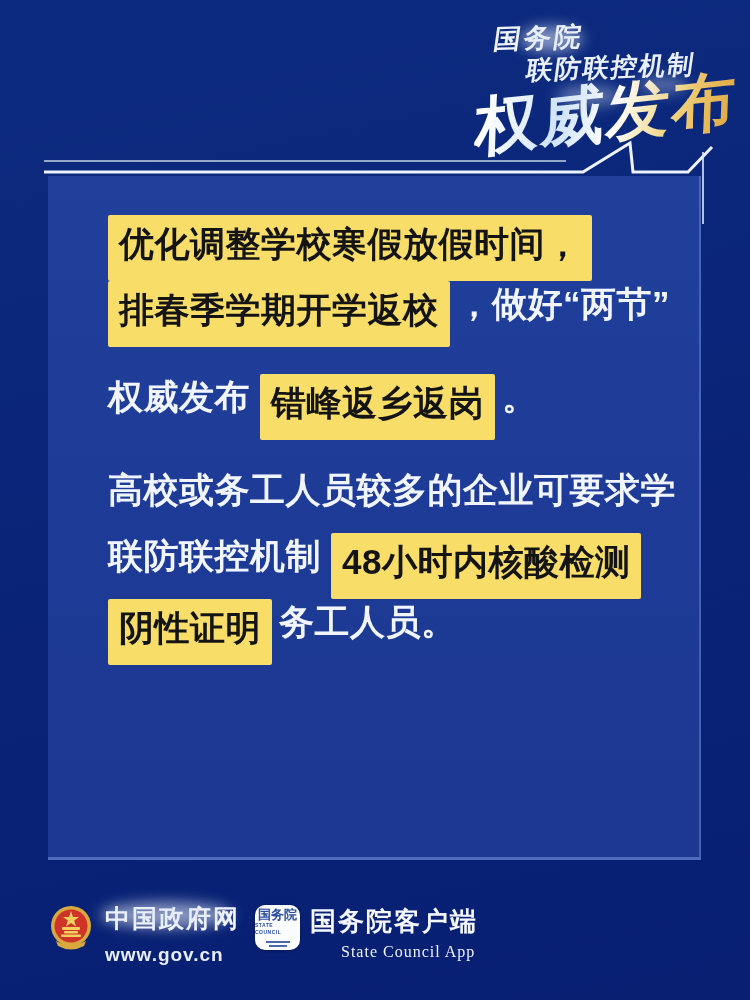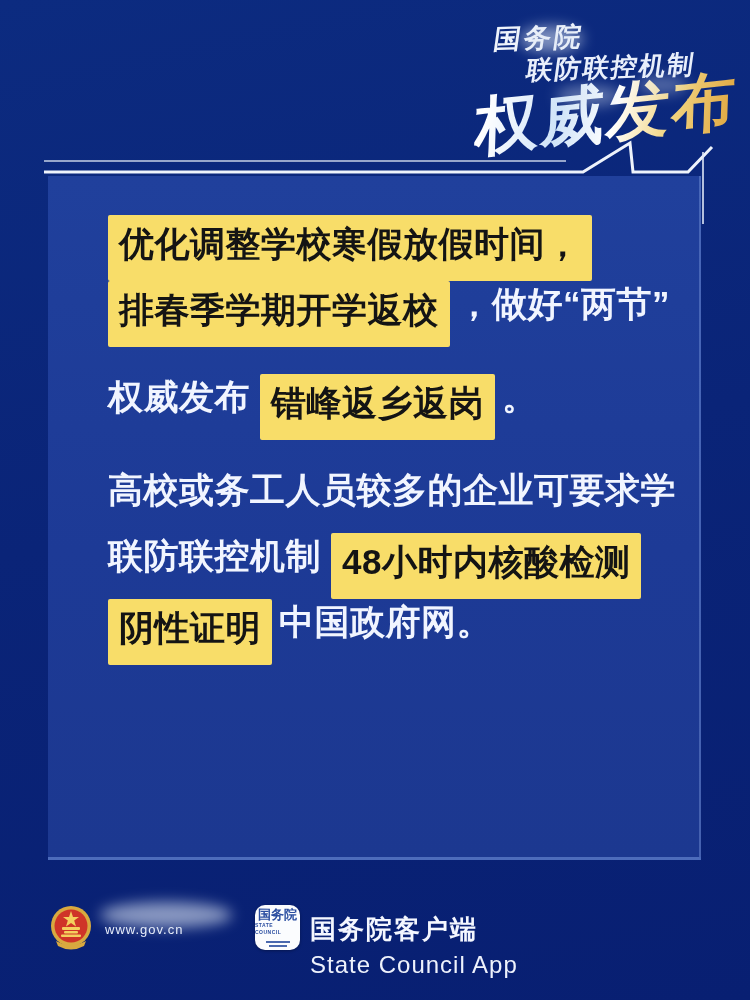--- a/index.html
+++ b/index.html
@@ -78,36 +78,36 @@
   }
   .seg.hl + .seg.hl { margin-left: 13px; }
   .seg.plain + .seg.hl { margin-left: 10px; }
   .seg.hl + .seg.plain { margin-left: 7px; }
 
   
   .footer { position: absolute; left: 0; top: 898px; width: 750px; height: 70px; }
   .emblem { position: absolute; left: 50px; top: 5px; width: 42px; height: 50px; }
   .gov-text { position: absolute; left: 105px; top: 4px; }
   .gov-name { color: #f4f7ff; font-size: 25px; font-weight: 700; letter-spacing: 2px; }
-  .gov-url  { color: #e8eefb; font-size: 13px; font-weight: 400; letter-spacing: 1px; margin-top: 20px; }
+  .gov-url  { color: #e8eefb; font-size: 19px; font-weight: 700; letter-spacing: 1px; margin-top: 9px; }
   .app-icon {
     position: absolute; left: 255px; top: 7px;
     width: 45px; height: 45px; border-radius: 10px;
     background: #fbfcfe;
     display: flex; flex-direction: column; align-items: center; justify-content: center;
     box-shadow: 0 1px 3px rgba(0,0,0,.3);
   }
   .app-icon .zh { color: #2a4da0; font-size: 13px; font-weight: 800; letter-spacing: 0; line-height: 14px; }
   .app-icon .en { color: #2a4da0; font-size: 5px; font-weight: 700; letter-spacing: .5px; line-height: 7px; }
   .app-icon .bars { width: 24px; margin-top: 3px; }
   .app-icon .bars i { display: block; height: 2px; background: #2a4da0; margin-top: 2px; opacity: .85; }
   .app-icon .bars i:first-child { width: 24px; } .app-icon .bars i:last-child { width: 18px; margin-left: 3px; }
-  .app-text { position: absolute; left: 310px; top: 14px; }
+  .app-text { position: absolute; left: 310px; top: 6px; }
   .app-name { color: #f4f7ff; font-size: 26px; font-weight: 700; letter-spacing: 2px; }
-  .app-sub  { color: #eef2fc; font-size: 24px; font-family: Liberation Sans, sans-serif; letter-spacing: 1px; margin-top: 4px; }
+  .app-sub  { color: #eef2fc; font-size: 16px; font-family: Liberation Serif, serif; letter-spacing: 1px; margin-top: 4px; margin-left: 31px; }
 </style>
 </head>
 <body>
 
 <div class="poster">
 
   <div class="hdr-org">国务院</div>
   <div class="hdr-mech">联防联控机制</div>
   <div class="hdr-title">权威发布</div>
 
@@ -144,39 +144,40 @@
     <div class="para">
       <div class="line">
         <span class="seg plain">高校或务工人员较多的企业可要求学</span>
       </div>
       <div class="line">
         <span class="seg plain">联防联控机制</span>
         <span class="seg hl">48小时内核酸检测</span>
       </div>
       <div class="line">
         <span class="seg hl">阴性证明</span>
-        <span class="seg plain">中国政府网。</span>
+        <span class="seg plain">务工人员。</span>
       </div>
     </div>
 
   </div>
 
   <div class="footer">
 
     <svg class="emblem" viewBox="0 0 42 50">
       <circle cx="21" cy="23" r="20" fill="#d8a93f"></circle>
       <circle cx="21" cy="23" r="16.5" fill="#cf3428"></circle>
       <polygon points="21,8 23,14 29,14 24.2,17.6 26,23.6 21,20 16,23.6 17.8,17.6 13,14 19,14" fill="#f4cf5d"></polygon>
       <rect x="12" y="24" width="18" height="3" rx="1" fill="#f4cf5d"></rect>
       <rect x="14" y="28" width="14" height="2.4" rx="1" fill="#f4cf5d"></rect>
       <rect x="11" y="31.5" width="20" height="2.6" rx="1" fill="#f4cf5d"></rect>
       <path d="M6 38 Q21 46 36 38 L34 43 Q21 50 8 43 Z" fill="#d8a93f"></path>
     </svg>
 
     <div class="gov-text">
+      <div class="gov-name">中国政府网</div>
       <div class="gov-url">www.gov.cn</div>
     </div>
 
     <div class="app-icon">
       <div class="zh">国务院</div>
       <div class="en">STATE COUNCIL</div>
       <div class="bars">
           <i></i>
           <i></i>
         </div>

